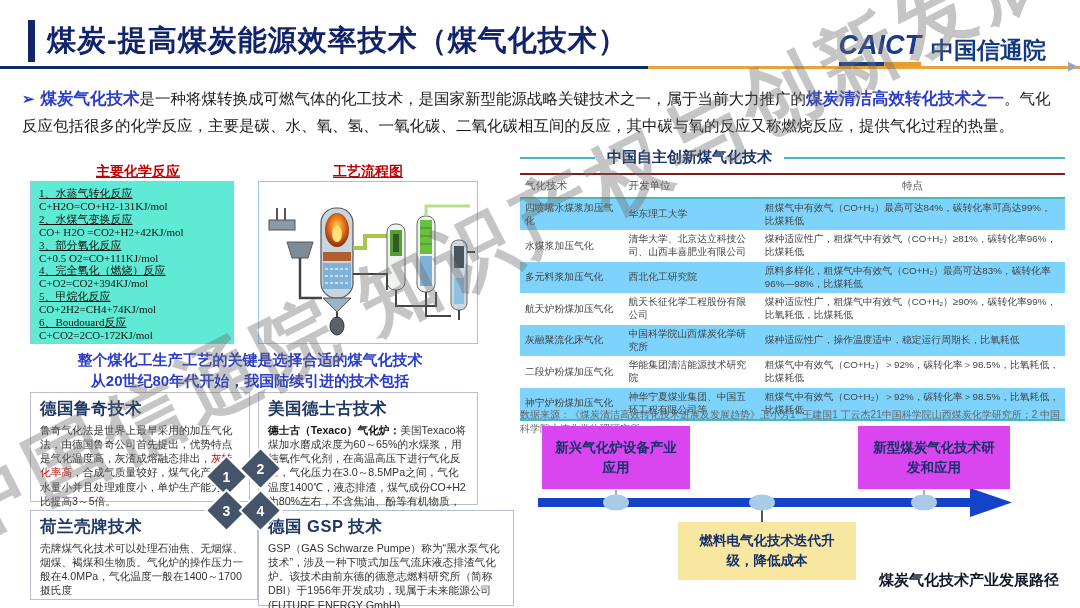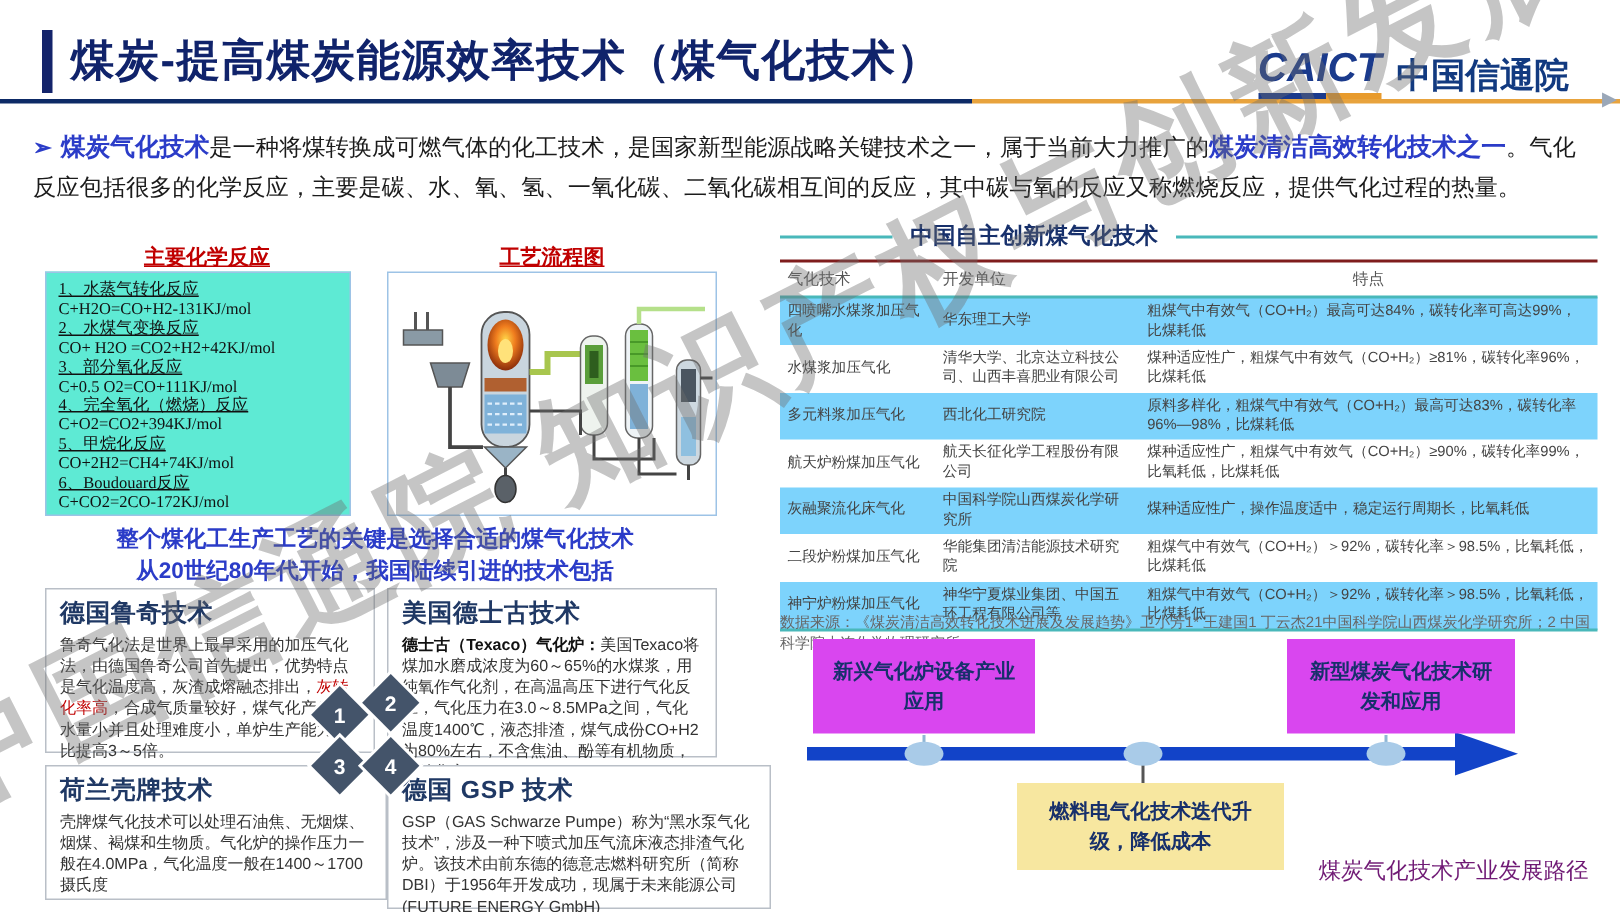--- a/index.html
+++ b/index.html
@@ -54,21 +54,21 @@
   .innov-table td { padding:3px 5px; line-height:1.3; vertical-align:middle; }
   .innov-table tr.odd { background:#7dd3fc; }
   .col-tech { width:19%; } .col-dev { width:25%; } .col-feat { width:56%; }
   .tbl-source { position:absolute; top:408px; left:520px; width:545px; font-size:10px; color:#666; }
 
   
   .roadmap { position:absolute; top:424px; left:520px; width:545px; height:180px; }
   .rm-box { position:absolute; background:#d946ef; color:#17306b; font-weight:bold; font-size:13.5px;
             display:flex; align-items:center; justify-content:center; text-align:center; line-height:1.45; padding:4px 10px; }
   .rm-box.yellow { background:#f7e7a0; }
-  .rm-caption { position:absolute; right:6px; bottom:14px; font-size:15px; font-weight:normal; color:#701a75; }
+  .rm-caption { position:absolute; right:6px; bottom:14px; font-size:15px; font-weight:bold; color:#0f172a; }
 
   
   .watermark { position:absolute; left:-70px; top:470px; font-size:80px; font-weight:bold;
                color:rgba(110,110,110,0.40); white-space:nowrap; transform:rotate(-27deg);
                transform-origin:left top; pointer-events:none; z-index:20; letter-spacing:6px; }
 </style>
 </head>
 <body>
 
 <div class="slide">

